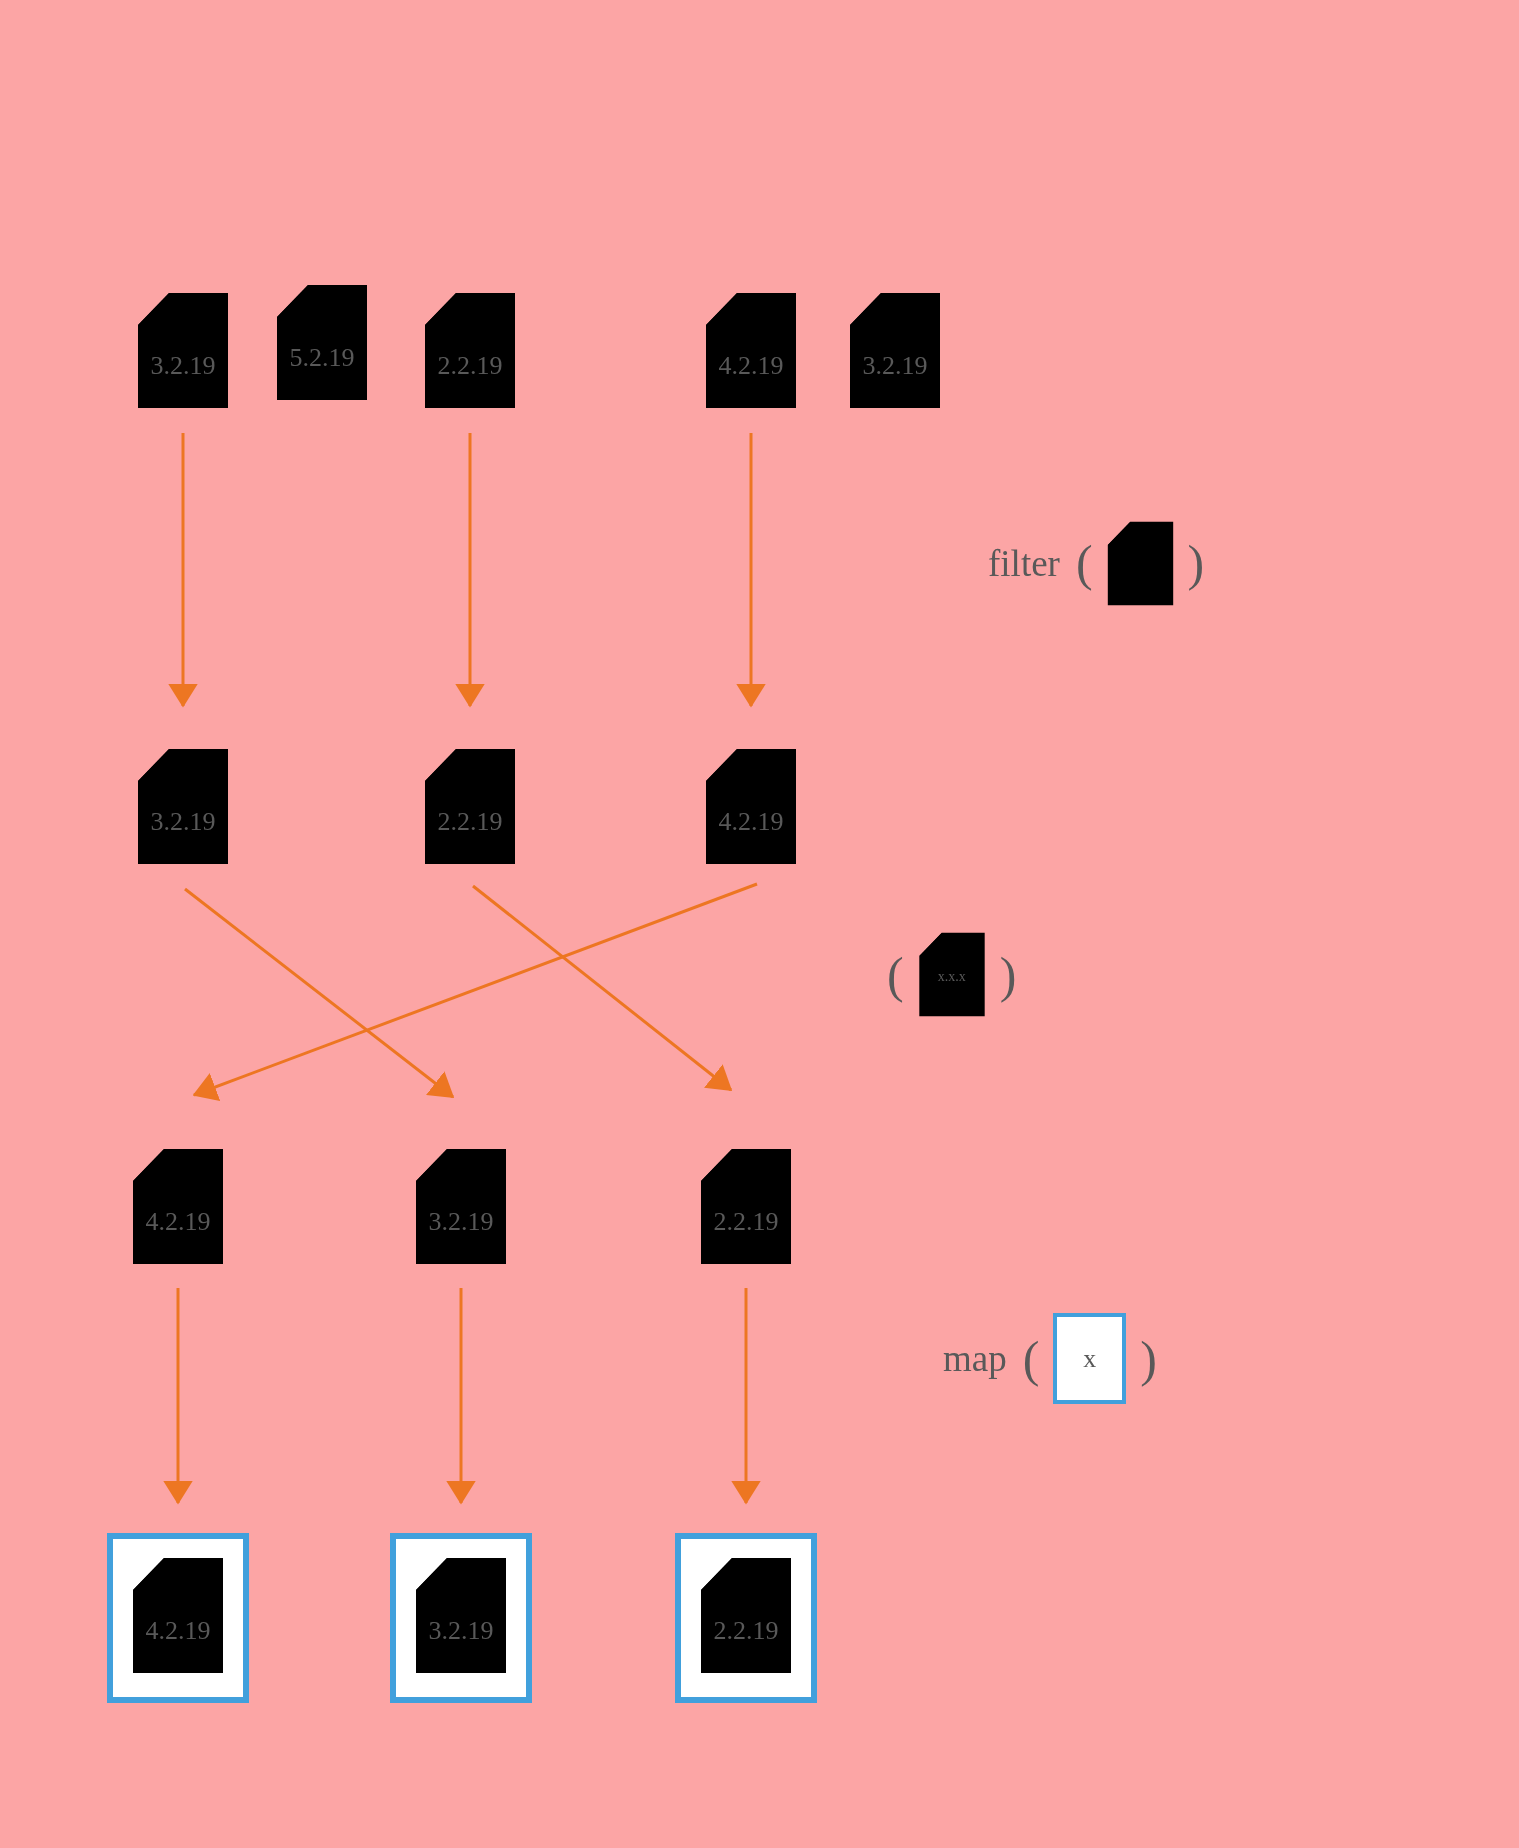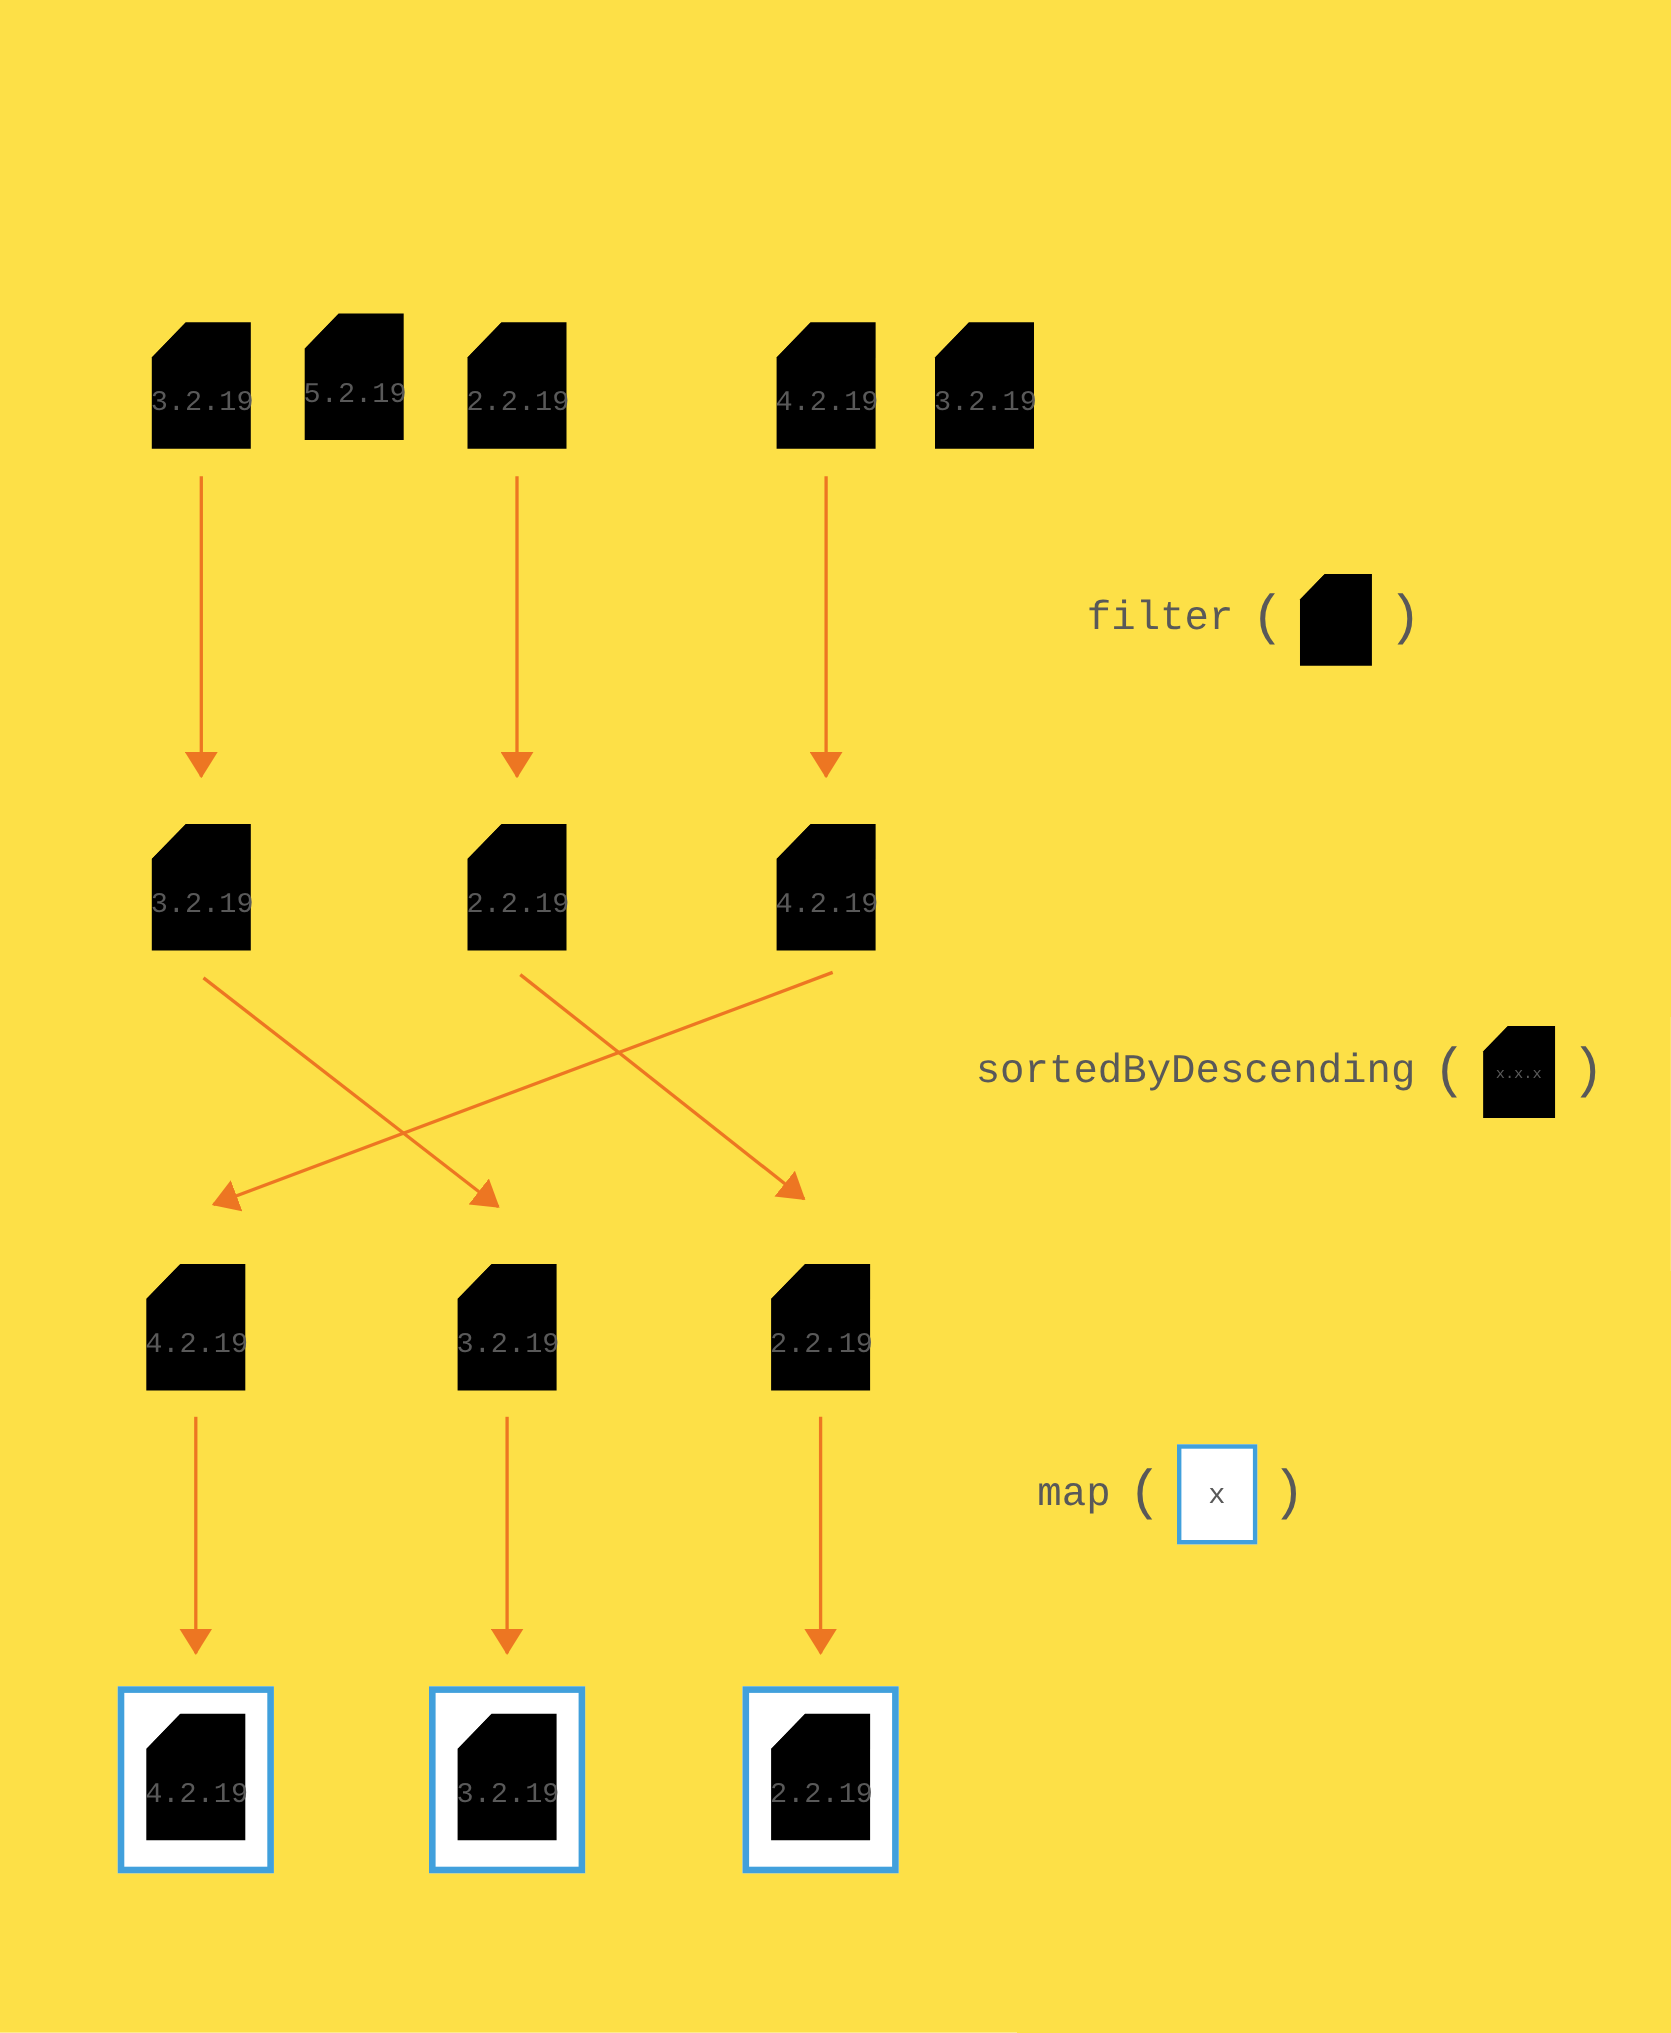--- a/index.html
+++ b/index.html
@@ -7,22 +7,22 @@
     --accent-blue: #41A0DC;
     --doc-outline: #6E6E6E;
     --label-text: #595959;
   }
   * { box-sizing: border-box; }
   html, body { margin: 0; padding: 0; background: #fff; }
   .canvas {
     position: relative;
     width: 1519px;
     height: 1848px;
-    background: #fde047;
-    font-family: Liberation Mono, monospace;
+    background: #fca5a5;
+    font-family: Liberation Serif, serif;
     overflow: hidden;
   }
   .arrows { position: absolute; left: 0; top: 0; width: 1519px; height: 1848px; }
   .arrow-line { stroke: var(--accent-orange); stroke-width: 3; fill: none; }
   #arrowhead path { fill: var(--accent-orange); stroke: none; }
 
   .doc {
     position: absolute;
     width: 92px;
     height: 117px;
@@ -168,21 +168,20 @@
     <span class="doc-label">2.2.19</span>
   </div>
   <div class="doc" style="left:705px; top:748px">
     <svg class="doc-svg" viewBox="0 0 92 117" width="92" height="117">
         <use href="#docShape"></use>
       </svg>
     <span class="doc-label">4.2.19</span>
   </div>
 
   <div class="op-label" style="left:887px; top:932px; height:85px">
-    <span class="op-name">sortedByDescending</span>
     <span class="paren open">(</span>
     <span class="icon-doc sortkey">
       <svg class="doc-svg" viewBox="0 0 92 117" width="68" height="85">
           <use href="#docShape"></use>
         </svg>
       <span class="arg">x.x.x</span>
     </span>
     <span class="paren close">)</span>
   </div>
 

